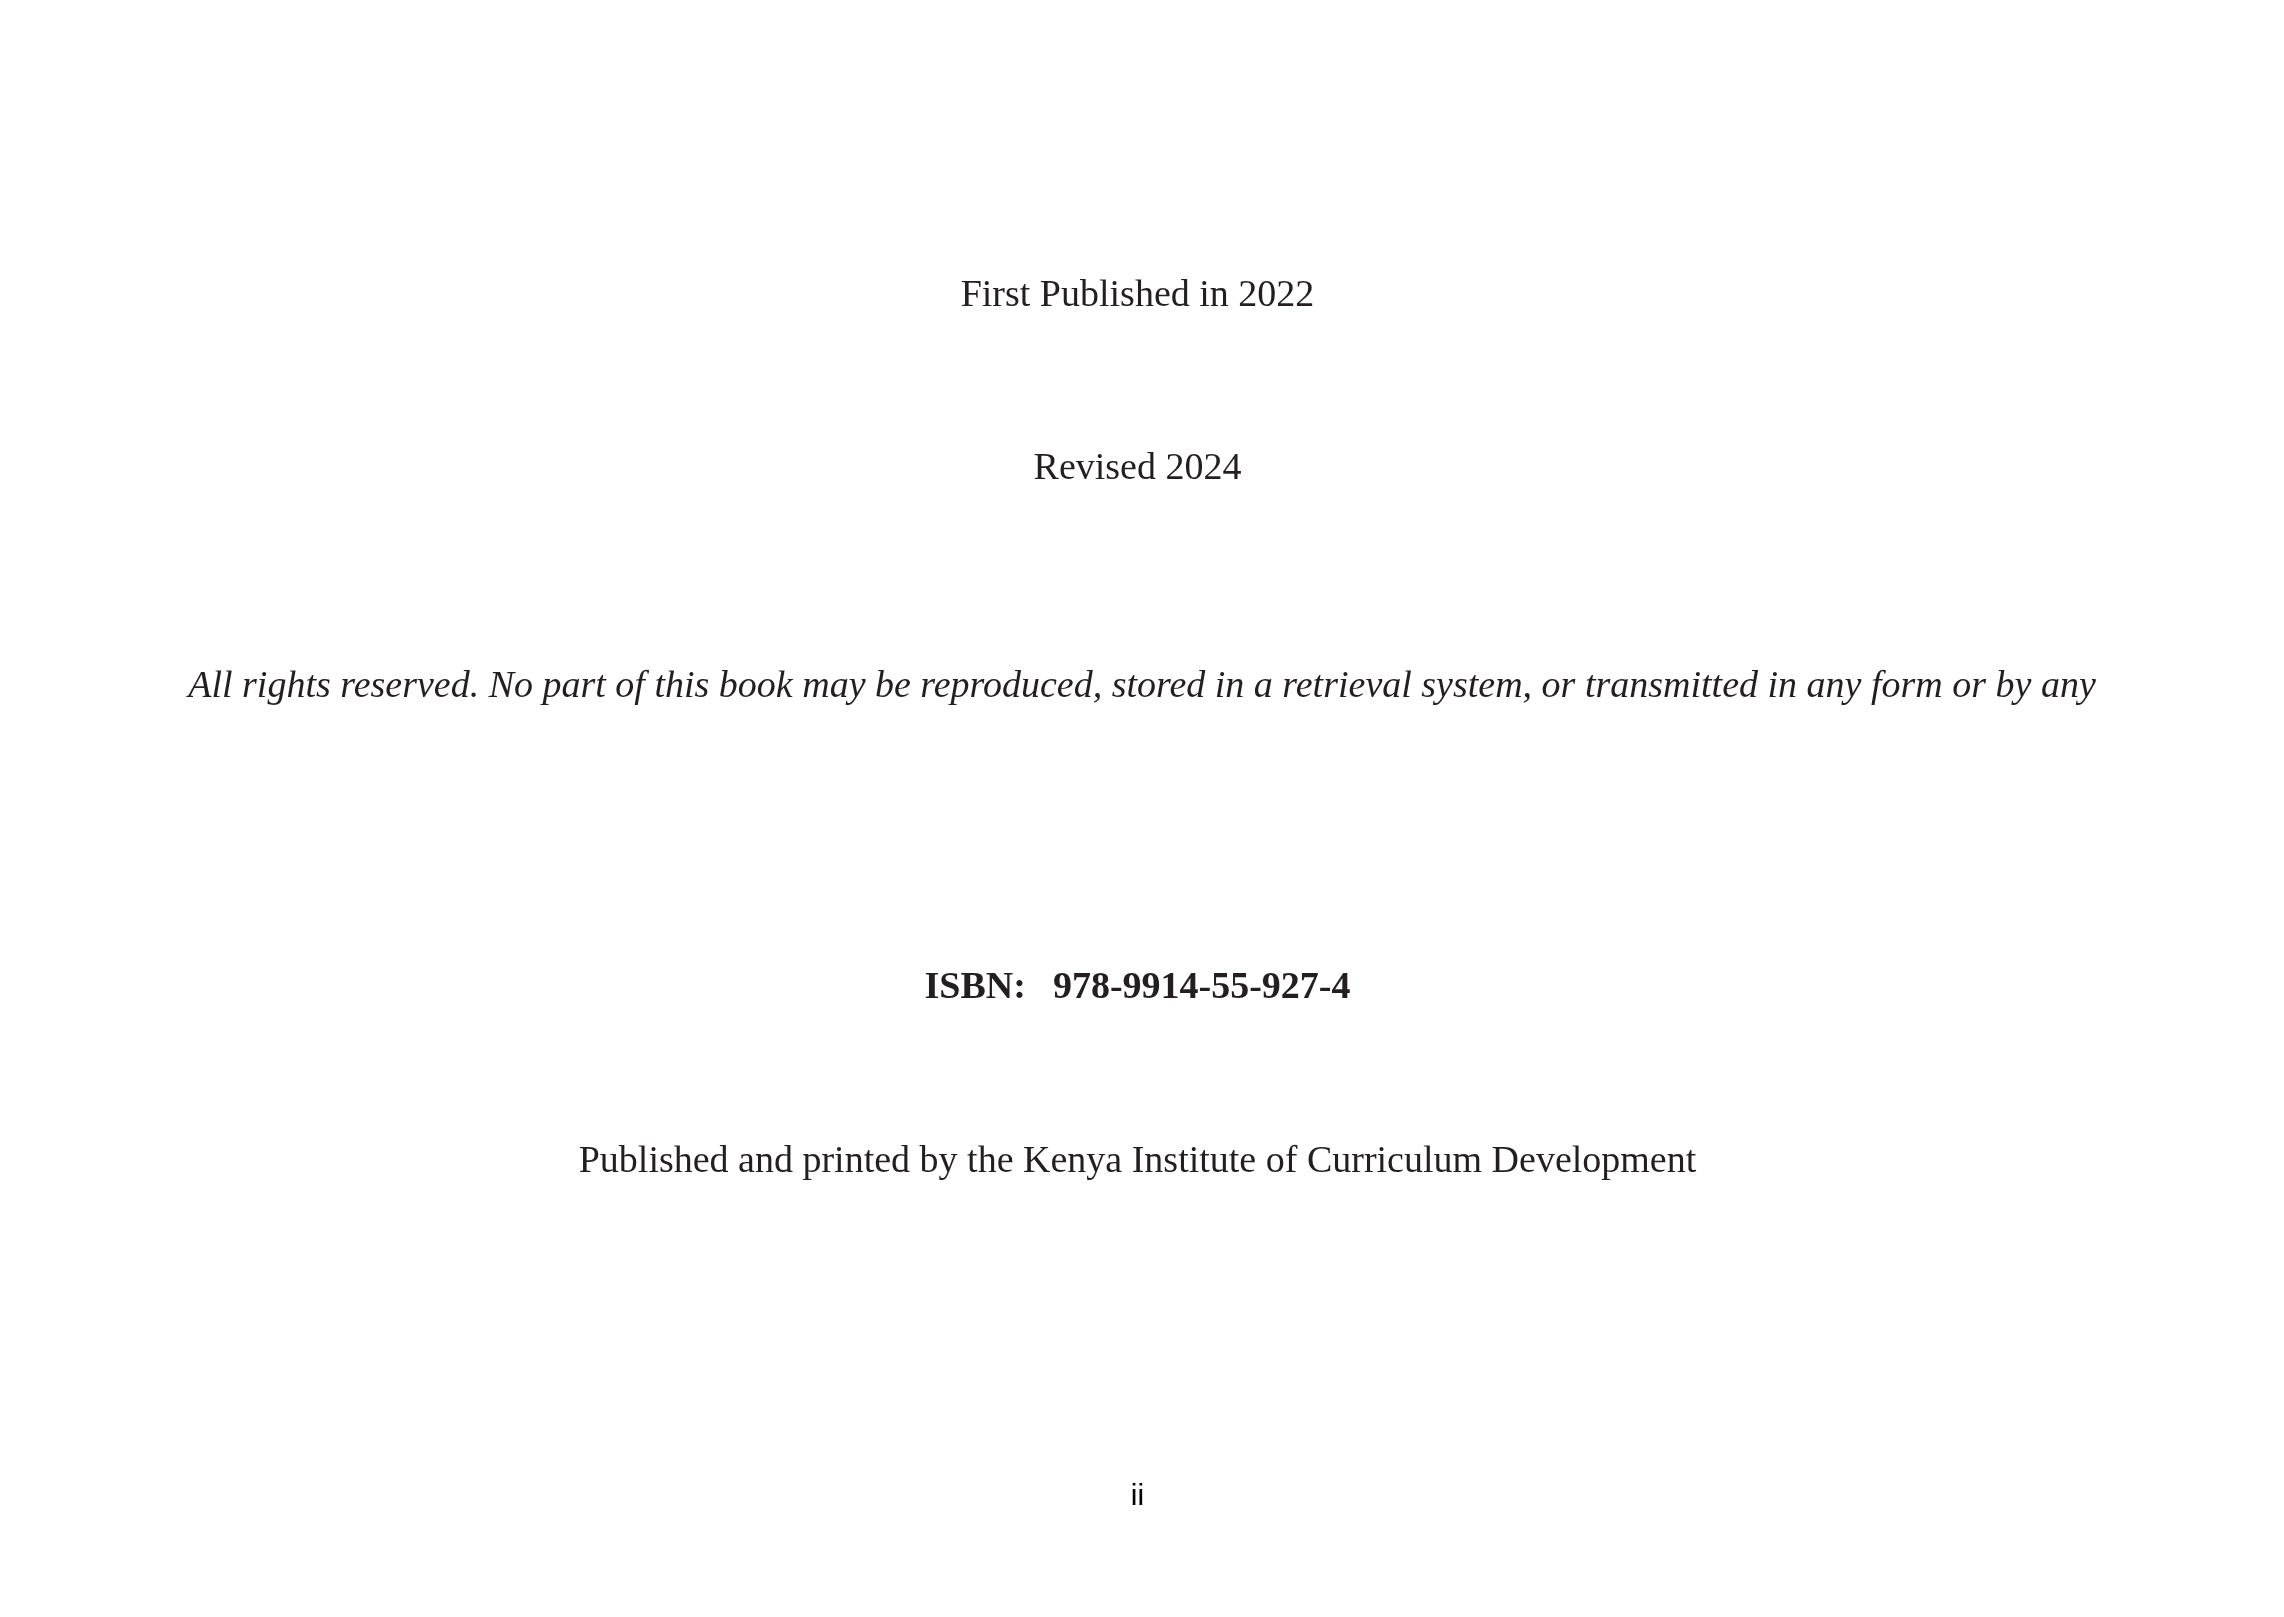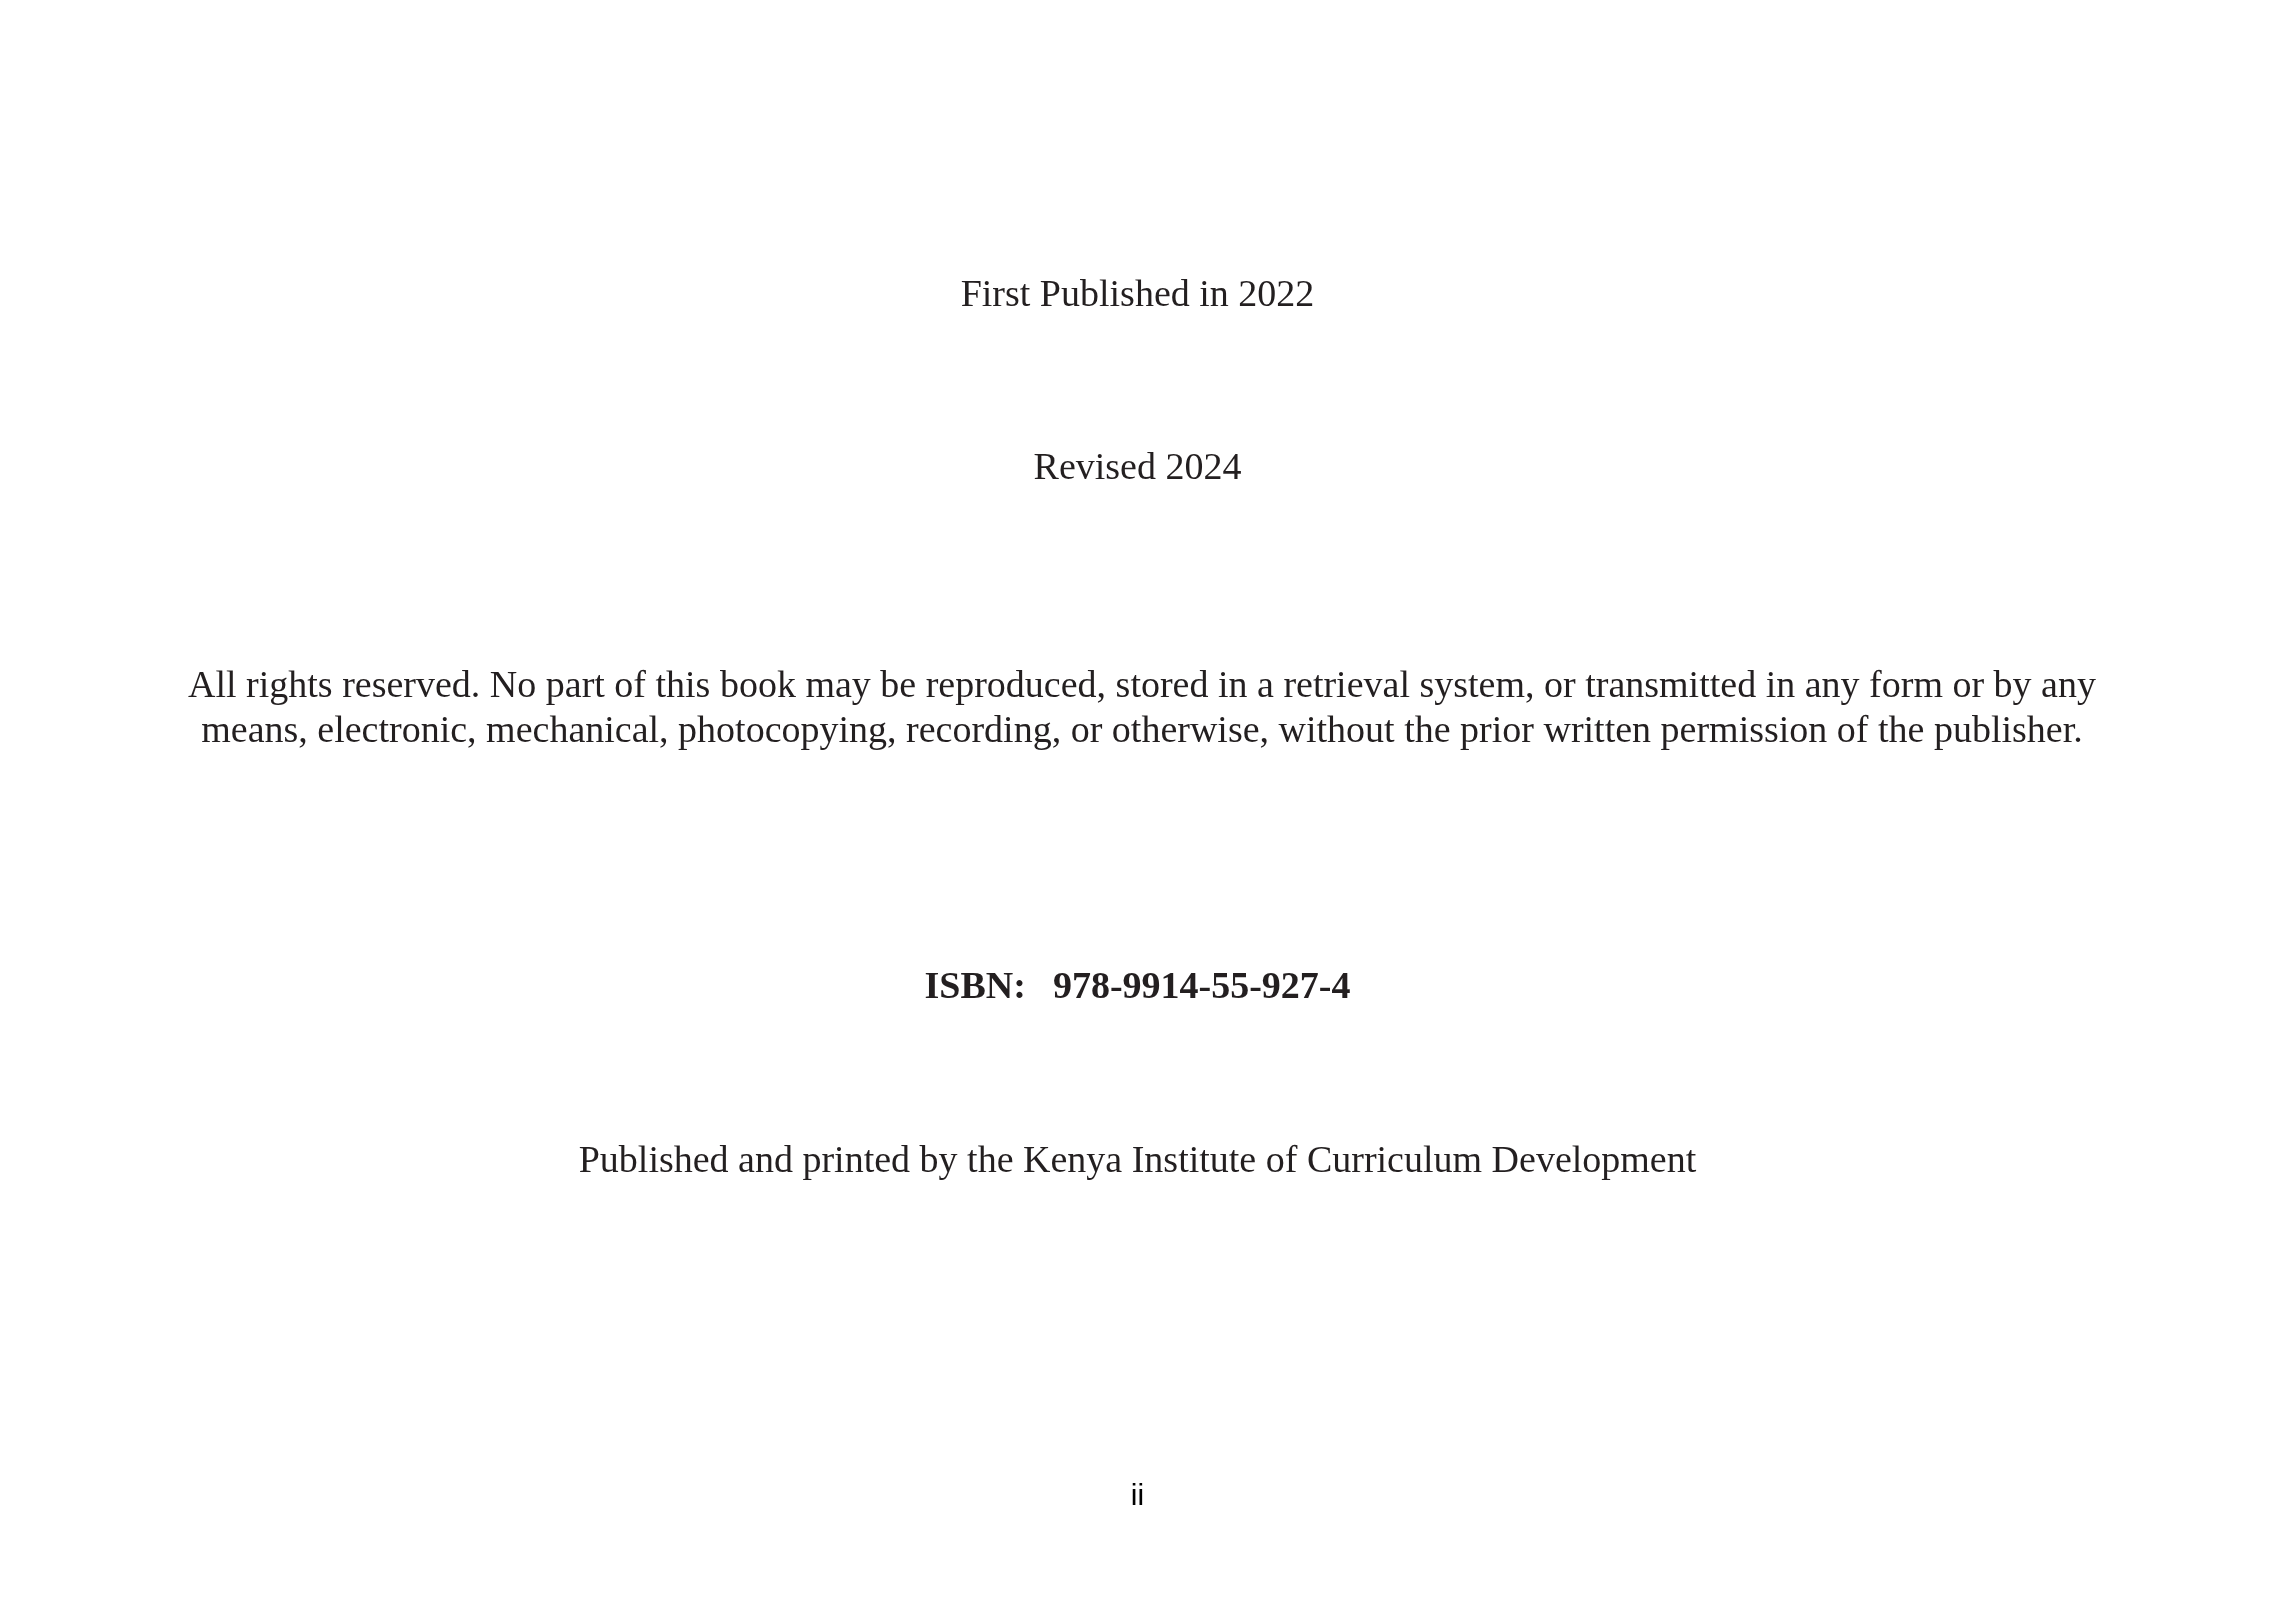--- a/index.html
+++ b/index.html
@@ -35,21 +35,21 @@
     #revised { top: 444px; left: -4.5px; }
     #rights {
       top: 662px;
       left: 0;
       width: 2284px;
       text-align: center;
       font-size: 38px;
       line-height: 45px;
       white-space: normal;
     }
-    #rights span { display: block; white-space: nowrap; }
+    #rights span { display: block; white-space: nowrap; font-style: italic; }
     #isbn {
       top: 963px;
       left: -4.5px;
       font-weight: bold;
       font-size: 38px;
     }
     #isbn .isbn-gap { display: inline-block; width: 27px; }
     #publisher { top: 1137px; left: -4.5px; }
     #page-number {
       top: 1476px;
@@ -64,21 +64,20 @@
 <body>
 
 <div class="page">
 
   <div class="line" id="first-published">First Published in 2022</div>
 
   <div class="line" id="revised">Revised 2024</div>
 
   <div class="line" id="rights">
     <span>All rights reserved. No part of this book may be reproduced, stored in a retrieval system, or transmitted in any form or by any</span>
-    <span>means, electronic, mechanical, photocopying, recording, or otherwise, without the prior written permission of the publisher.</span>
   </div>
 
   <div class="line" id="isbn">
     <span>ISBN:</span><span class="isbn-gap"></span><span>978-9914-55-927-4</span>
   </div>
 
   <div class="line" id="publisher">Published and printed by the Kenya Institute of Curriculum Development</div>
 
   <div class="line" id="page-number">ii</div>
 

